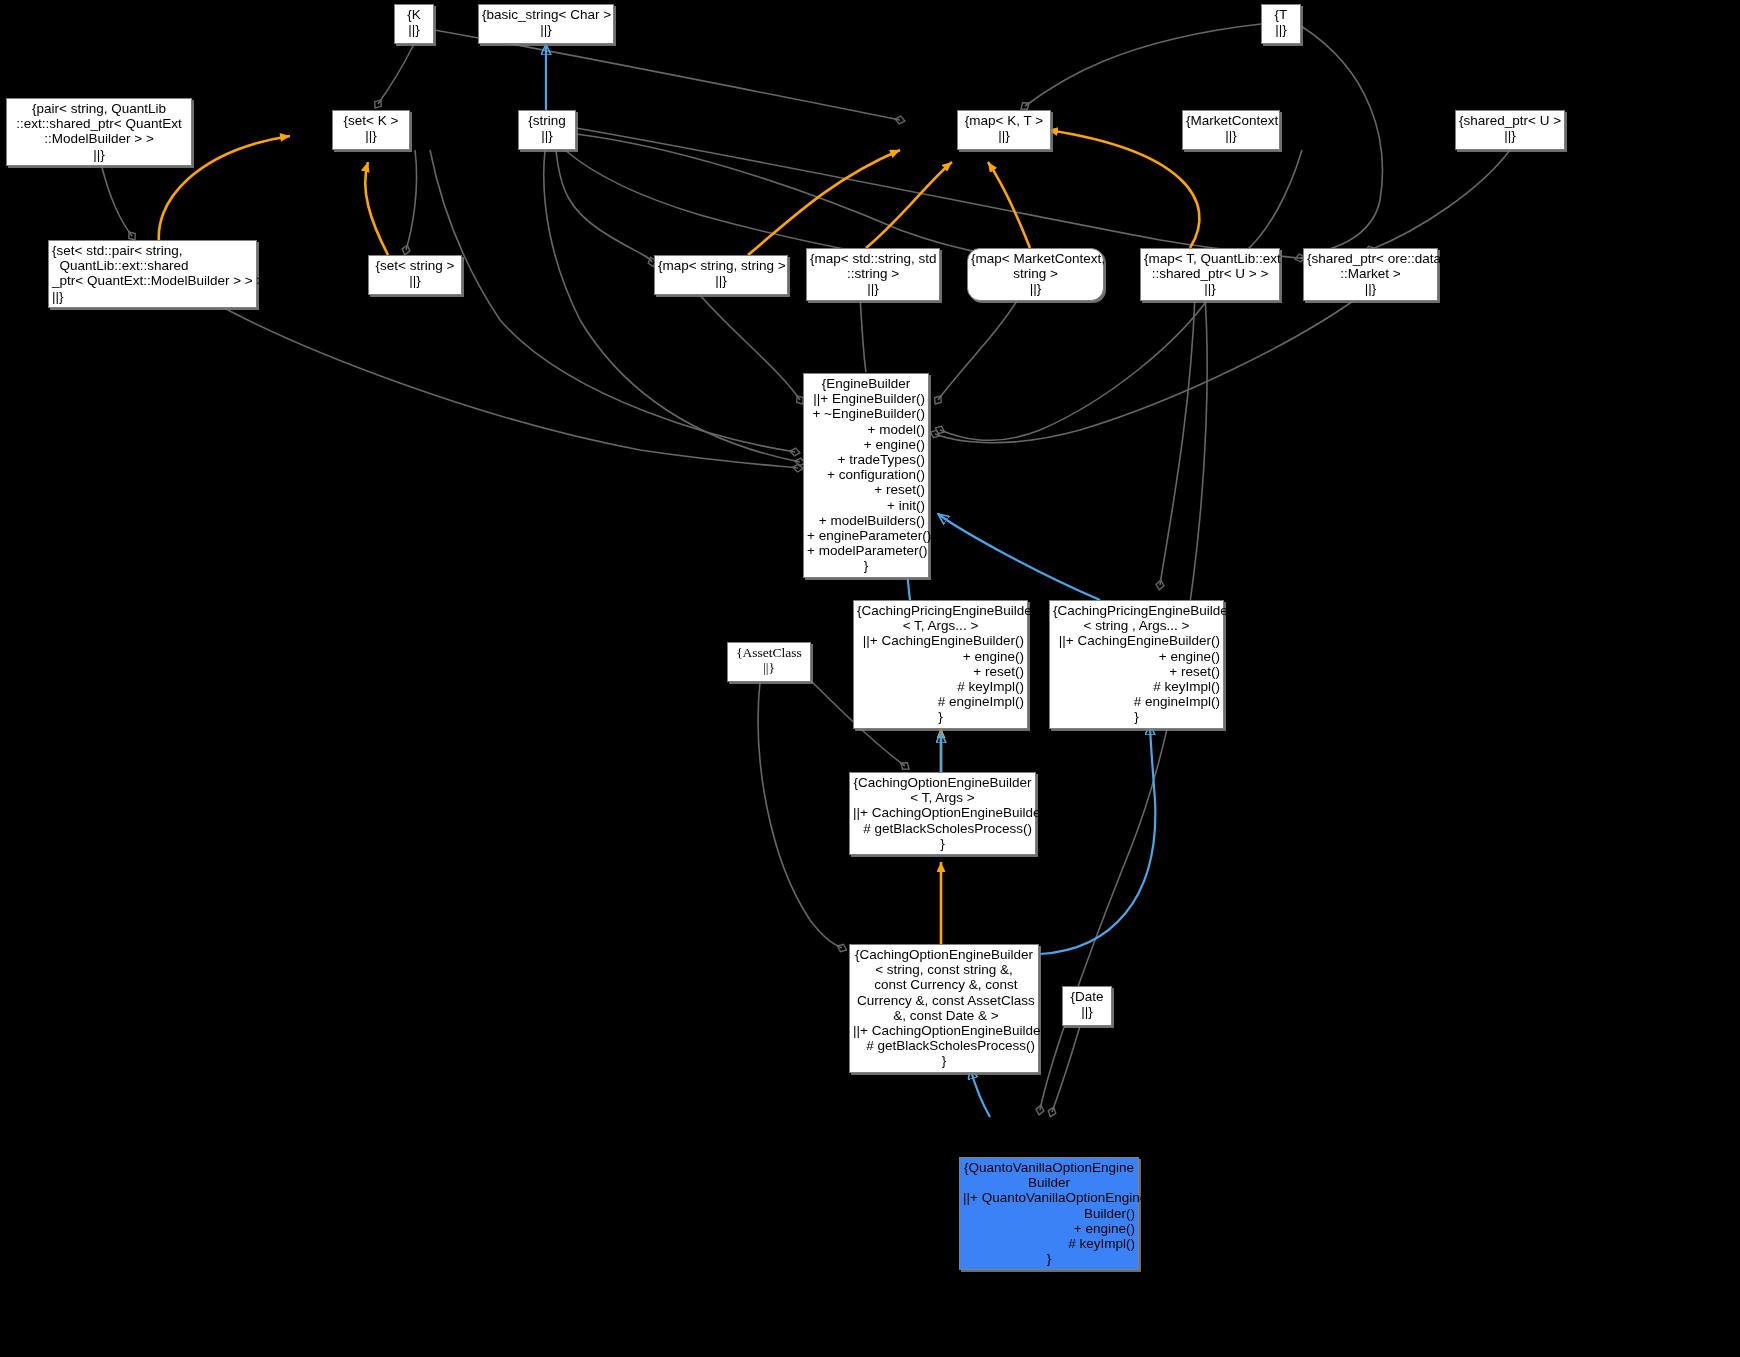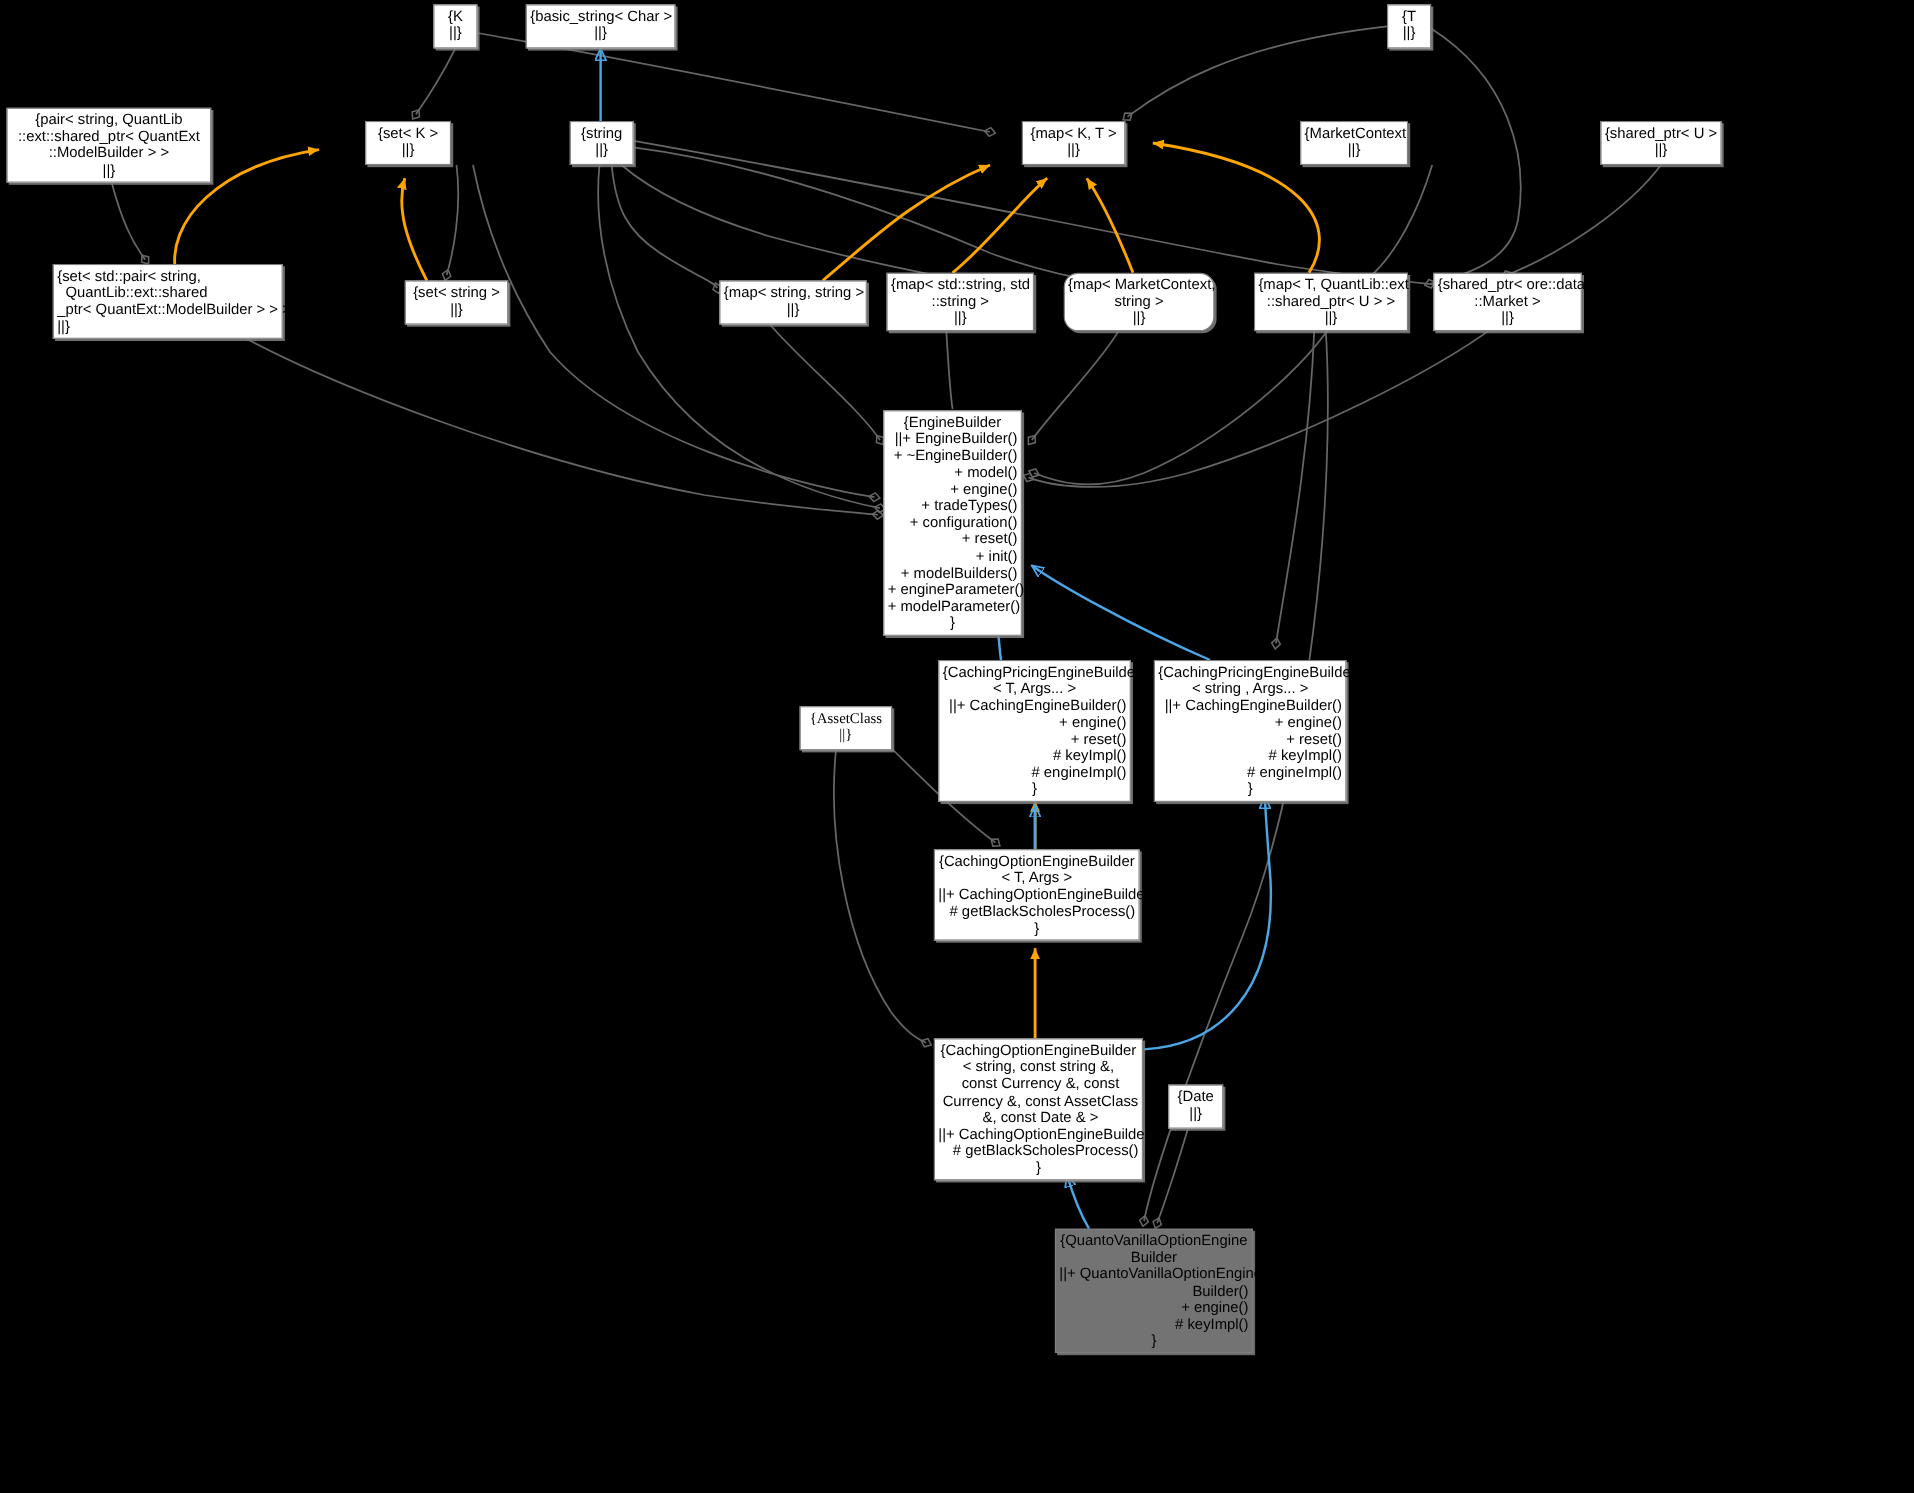--- a/index.html
+++ b/index.html
@@ -28,21 +28,22 @@
     background: #ffffff;
     border: 1px solid #808080;
     box-shadow: 2px 2px 0 0 rgba(128,128,128,0.85);
     color: #000000;
     font-size: 13.5px;
     line-height: 15.2px;
     padding: 2px 3px 3px 3px;
     z-index: 5;
   }
   .node.filled {
-    background: #737373;
+    background: #3b82f6;
+    margin-top: 40px;
   }
   .node .title {
     text-align: center;
     white-space: pre;
   }
   .node .members {
     text-align: right;
     white-space: pre;
   }
   .node .closer {
@@ -137,21 +138,21 @@
 ||}</div>
       </div>
       <div class="node" style="left: 332px; top: 110px; width: 78px; min-height: 40px;">
         <div class="title">{set&lt; K &gt;
 ||}</div>
       </div>
       <div class="node" style="left: 518px; top: 110px; width: 58px; min-height: 40px;">
         <div class="title">{string
 ||}</div>
       </div>
-      <div class="node" style="left: 929px; top: 110px; width: 94px; min-height: 40px;">
+      <div class="node" style="left: 957px; top: 110px; width: 94px; min-height: 40px;">
         <div class="title">{map&lt; K, T &gt;
 ||}</div>
       </div>
       <div class="node" style="left: 1182px; top: 110px; width: 98px; min-height: 40px;">
         <div class="title">{MarketContext
 ||}</div>
       </div>
       <div class="node" style="left: 1455px; top: 110px; width: 110px; min-height: 40px;">
         <div class="title">{shared_ptr&lt; U &gt;
 ||}</div>

